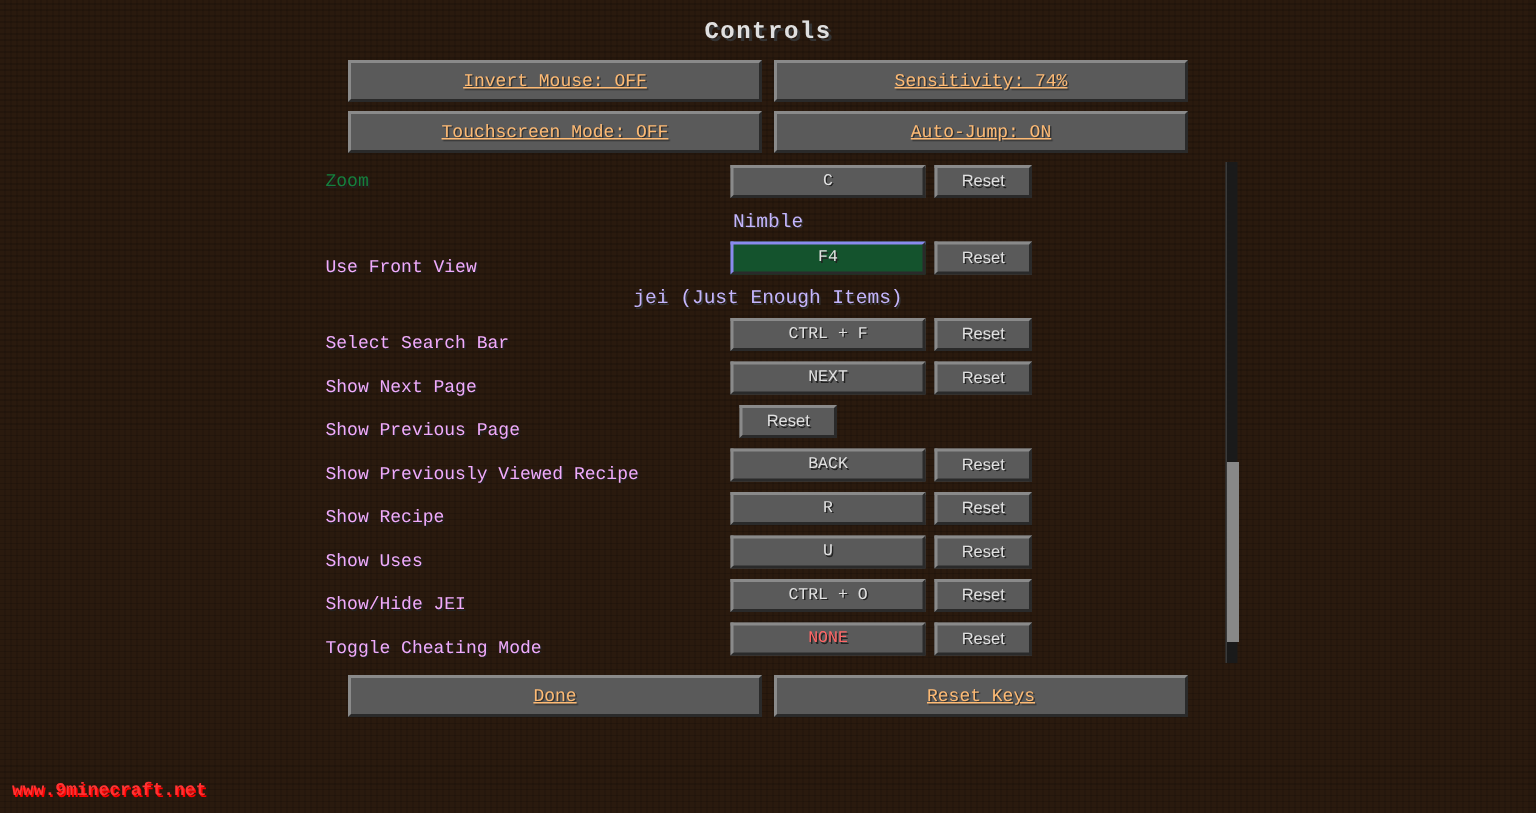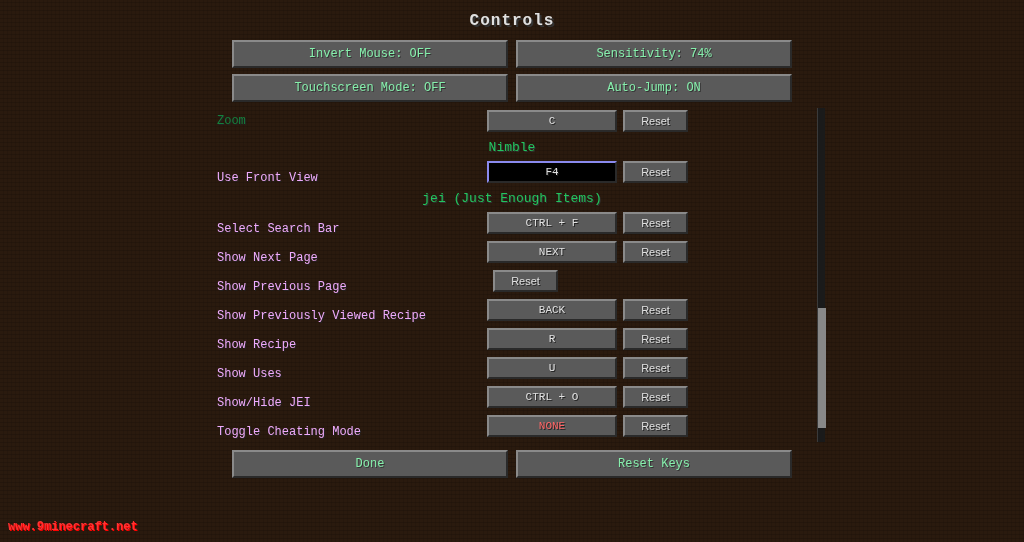--- a/index.html
+++ b/index.html
@@ -62,39 +62,40 @@
       width: 560px;
     }
 
     .mc-button {
       background: #5a5a5a;
       border: none;
       border-top: 2px solid #8a8a8a;
       border-left: 2px solid #8a8a8a;
       border-bottom: 2px solid #2a2a2a;
       border-right: 2px solid #2a2a2a;
-      color: #86efac;
+      color: #fdba74;
       font-family: 'Courier New', Courier, monospace;
       font-size: 12px;
       padding: 5px 10px;
       cursor: pointer;
       text-shadow: 1px 1px 0 #333;
+      text-decoration: underline;
     }
 
     .mc-button.wide {
       flex: 1;
     }
 
     .settings-area {
       width: 590px;
       position: relative;
     }
 
     .section-header {
-      color: #22c55e;
+      color: #c4b5fd;
       font-size: 13px;
       text-align: center;
       margin: 6px 0 4px;
       text-shadow: 1px 1px 0 #333;
     }
 
     .setting-row {
       display: flex;
       align-items: center;
       margin-bottom: 3px;
@@ -119,21 +120,21 @@
       font-family: 'Courier New', Courier, monospace;
       font-size: 11px;
       padding: 3px 8px;
       width: 130px;
       text-align: center;
       cursor: pointer;
       text-shadow: 1px 1px 0 #222;
     }
 
     .setting-key.highlight {
-      background: #000000;
+      background: #14532d;
       border-top-color: #8a8aee;
       border-left-color: #8a8aee;
     }
 
     .setting-key.red {
       color: #ff6666;
     }
 
     .reset-btn {
       background: #5a5a5a;

